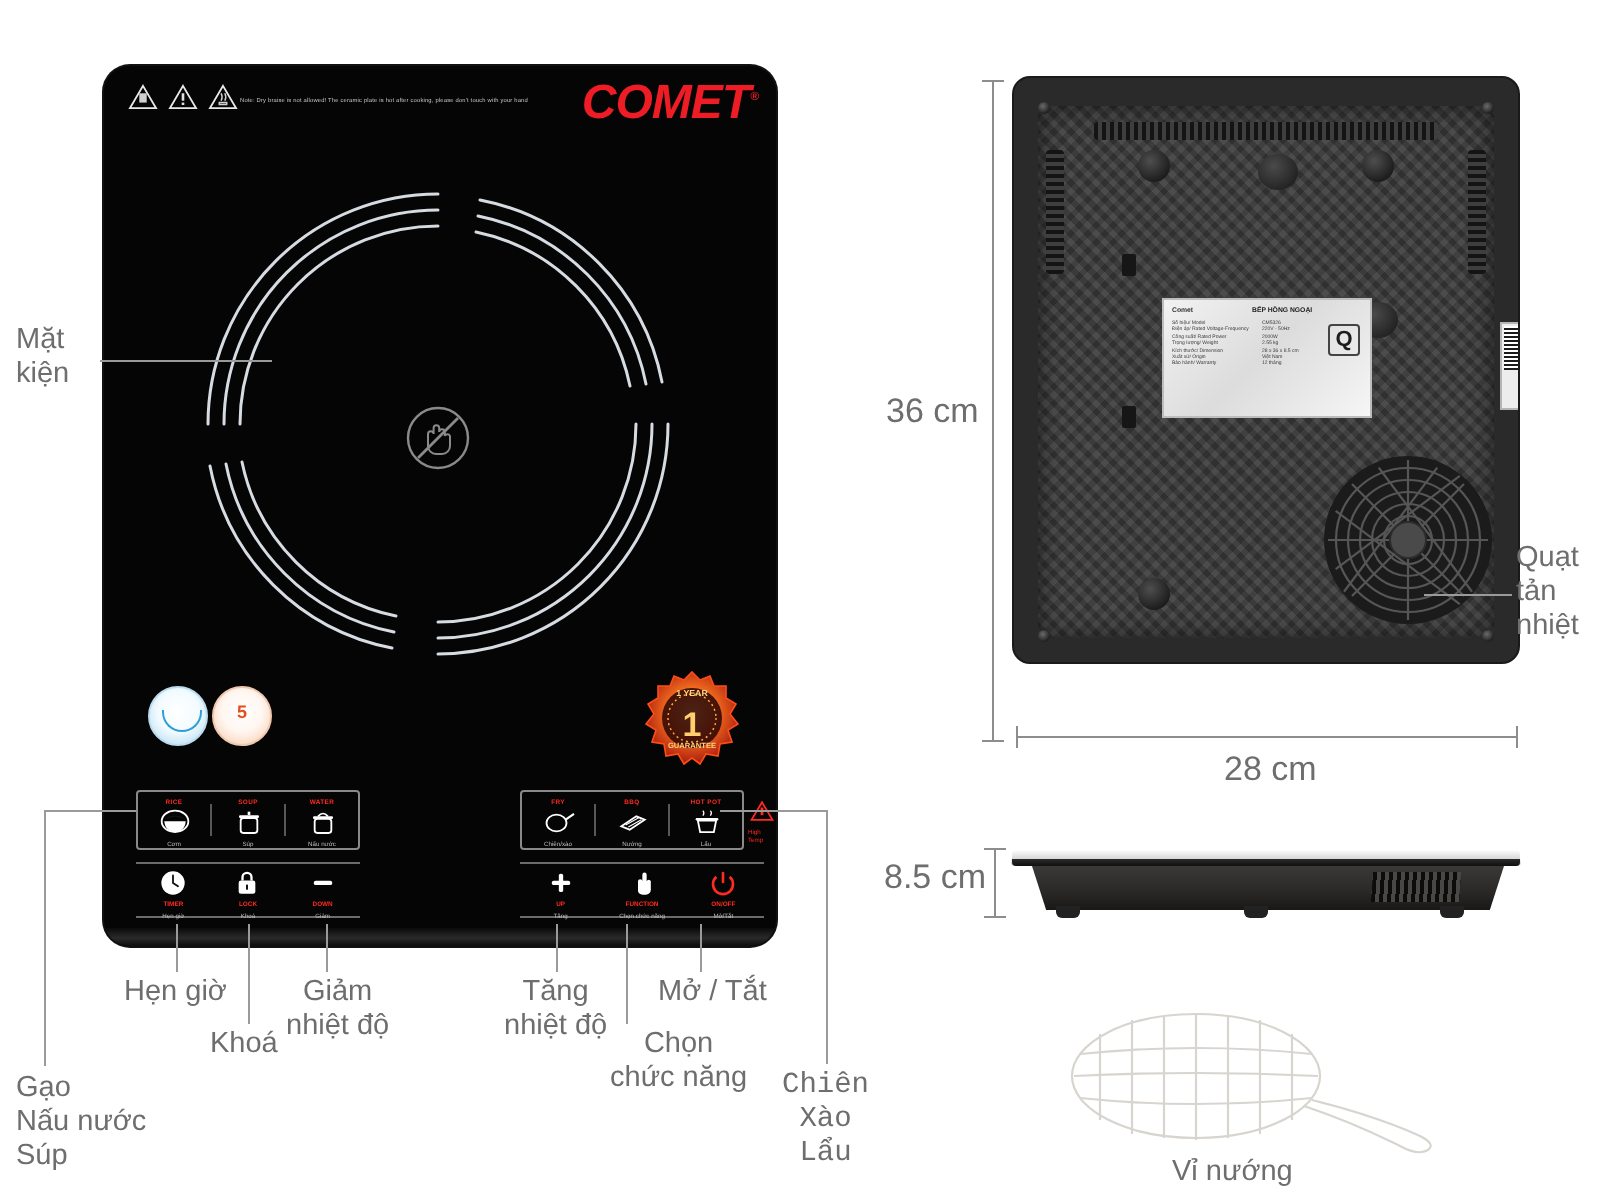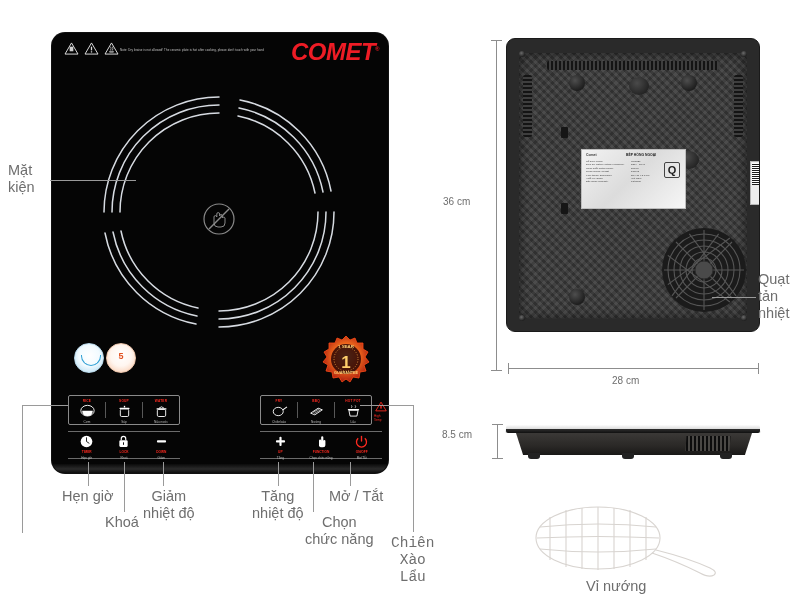--- a/index.html
+++ b/index.html
@@ -194,21 +194,21 @@
   }
   .barcode i {
     display:block; margin:1px auto 0; width:7px; height:22px;
     background: repeating-linear-gradient(0deg,#1a1a1a 0 1px, #fff 1px 2px);
   }
 
   
   .dim-line { position:absolute; background:#8d8d8d; }
   .dim-v { width:1px; }
   .dim-h { height:1px; }
-  .dim-text { position:absolute; color:#6e6e6e; font-size:10px; }
+  .dim-text { position:absolute; color:#6e6e6e; font-size:17px; }
 
   
   #sideview { position:absolute; left:506px; top:425px; width:254px; height:42px; }
   .sv-glass {
     position:absolute; left:0; top:0; width:254px; height:8px;
     background: linear-gradient(180deg,#fdfdfd,#d8d8d8 55%, #2b2b2b 56%, #101010);
     border-radius:2px;
     transform: perspective(260px) rotateX(4deg);
   }
   .sv-body {
@@ -476,20 +476,23 @@
       </div>
     </div>
   </div>
 
   <div class="anno" style="left:8px; top:162px;">Mặt
 kiện</div>
   <div class="leader h" style="left:50px; top:180px; width:86px;"></div>
 
   <div class="leader v" style="left:22px; top:405px; height:128px;"></div>
   <div class="leader h" style="left:22px; top:405px; width:46px;"></div>
+  <div class="anno" style="left:8px; top:536px;">Gạo
+Nấu nước
+Súp</div>
 
   <div class="leader v" style="left:88px; top:462px; height:24px;"></div>
   <div class="anno" style="left:62px; top:488px;">Hẹn giờ</div>
 
   <div class="leader v" style="left:124px; top:462px; height:50px;"></div>
   <div class="anno" style="left:105px; top:514px;">Khoá</div>
 
   <div class="leader v" style="left:163px; top:462px; height:24px;"></div>
   <div class="anno" style="left:143px; top:488px; text-align:center;">Giảm
 nhiệt độ</div>

